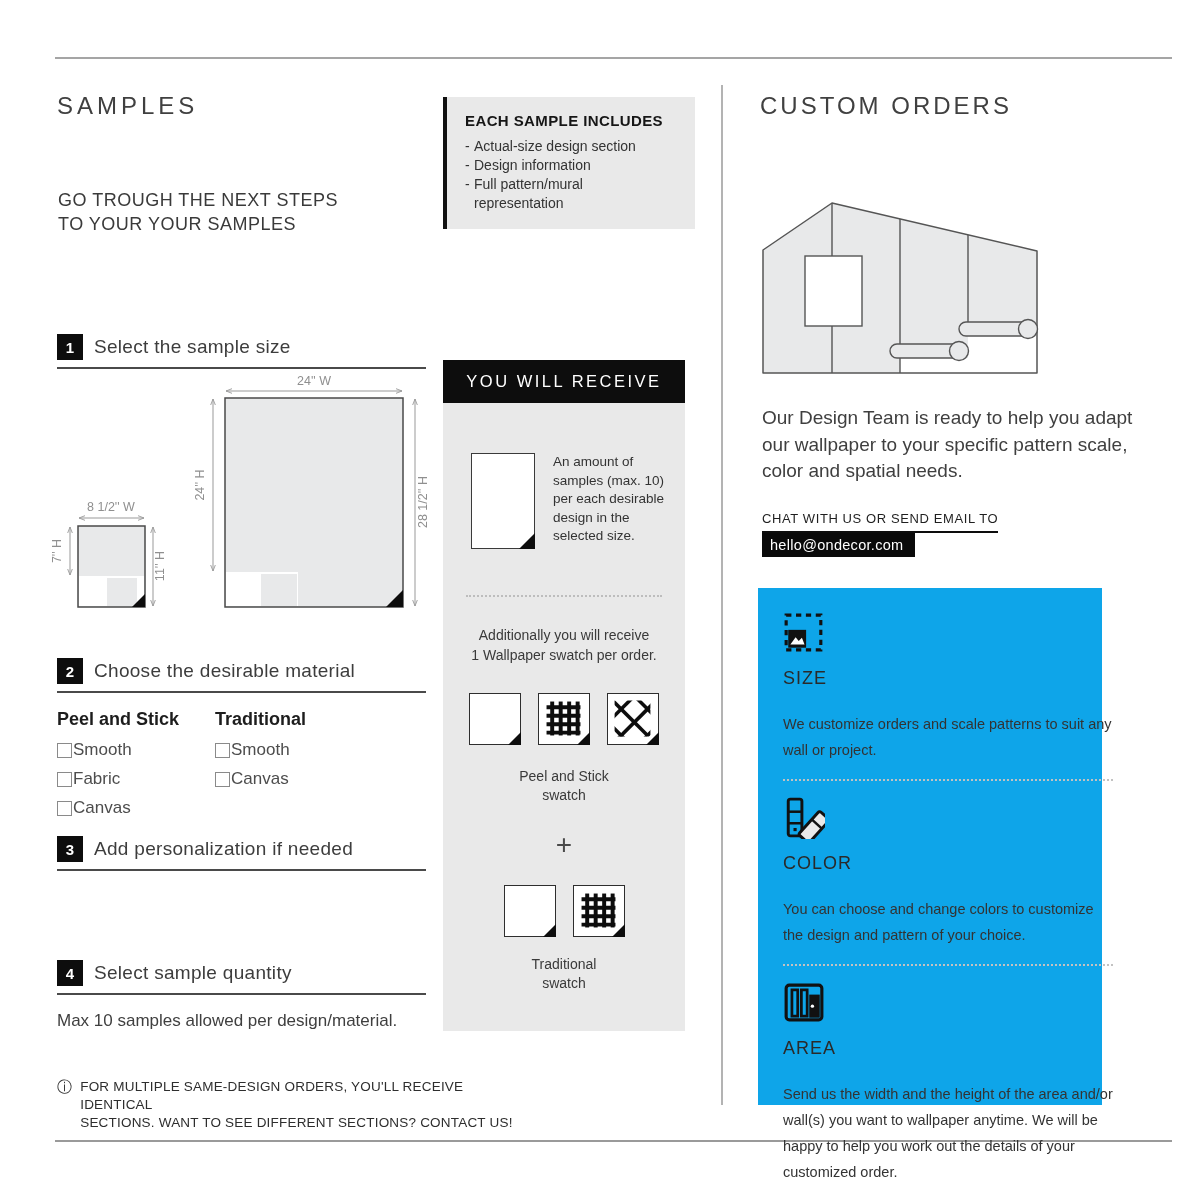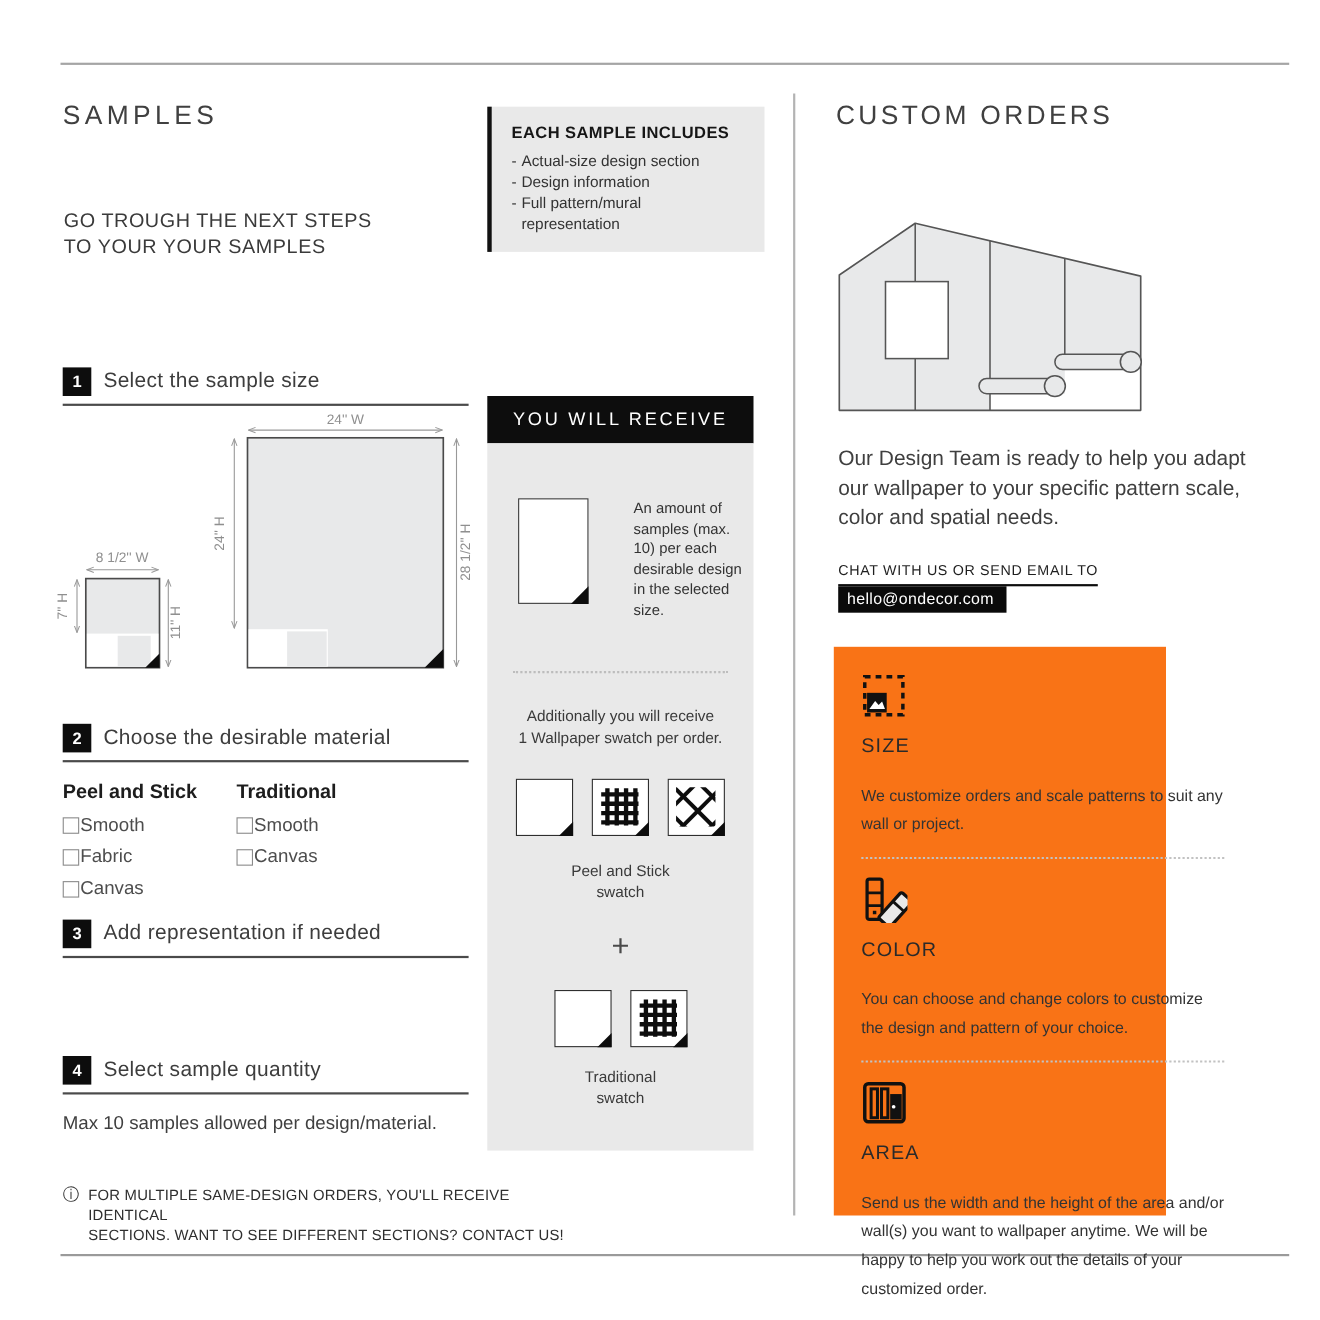--- a/index.html
+++ b/index.html
@@ -37,41 +37,41 @@
             border-left:4px solid #111;padding:15px 10px 16px 18px;box-sizing:border-box;}
   .includes-title{font-size:15px;font-weight:bold;letter-spacing:.4px;color:#161616;margin-bottom:8px;}
   .includes-item{font-size:14px;color:#333;line-height:19px;padding-left:9px;position:relative;}
   .includes-item::before{content:"-";position:absolute;left:0;}
 
   
   .receive{position:absolute;left:443px;top:360px;width:242px;}
   .receive-head{background:#0d0d0d;color:#fff;height:43px;display:flex;align-items:center;justify-content:center;
                 font-size:16.5px;letter-spacing:2.5px;}
   .receive-body{background:#e9e9e9;padding:50px 0 38px 0;}
-  .sample-row{display:flex;align-items:flex-start;padding-left:28px;gap:23px;}
+  .sample-row{display:flex;align-items:flex-start;padding-left:28px;}
   .sample-rect{width:62px;height:94px;background:#fff;border:1px solid #3a3a3a;position:relative;flex:0 0 auto;}
   .fold::after{content:"";position:absolute;right:-1px;bottom:-1px;width:0;height:0;
                border-style:solid;border-width:0 0 16px 16px;border-color:transparent transparent #0d0d0d transparent;}
   .sample-text{font-size:13.5px;color:#333;line-height:18.5px;margin-left:18px;width:122px;}
   .dotline{border-top:2px dotted #bdbdbd;width:196px;margin:46px auto 0 auto;}
   .addl{font-size:14px;color:#3a3a3a;text-align:center;line-height:20px;margin-top:28px;}
   .swatch-row{display:flex;justify-content:center;gap:17px;margin-top:28px;}
   .swatch{width:52px;height:52px;background:#fff;border:1.5px solid #2e2e2e;position:relative;box-sizing:border-box;}
   .swatch.fold::after{border-width:0 0 13px 13px;}
   .swatch-label{font-size:14px;color:#3a3a3a;text-align:center;line-height:19px;margin-top:22px;}
   .plus-sign{font-size:28px;color:#4a4a4a;text-align:center;margin-top:24px;font-weight:300;}
 
   
   .custom-title{position:absolute;left:760px;top:92px;letter-spacing:3px;}
   .intro{position:absolute;left:762px;top:405px;width:372px;font-size:19px;color:#3f3f3f;line-height:26.5px;}
   .chat-label{position:absolute;left:762px;top:511px;font-size:13px;letter-spacing:.6px;color:#1f1f1f;
               border-bottom:2px solid #0d0d0d;padding-bottom:5px;}
   .email-chip{position:absolute;left:762px;top:533px;background:#0a0a0a;color:#fff;font-size:14.5px;
               padding:4px 12px 4px 8px;letter-spacing:.3px;}
-  .features{position:absolute;left:758px;top:588px;width:302px;height:517px;background:#f97316;
+  .features{position:absolute;left:758px;top:588px;width:344px;height:517px;background:#0ea5e9;
             box-sizing:border-box;padding:24px 24px 0 25px;}
   .feat-name{font-size:18px;letter-spacing:1px;color:#2a2a2a;margin-top:14px;}
   .feat-text{font-size:14.5px;color:#333;line-height:26px;margin-top:22px;width:330px;}
   .feat-dot{border-top:2px dotted #c2c2c2;margin:16px 0 16px 0;width:330px;}
 
   svg{display:block;}
   .diagram{position:absolute;left:57px;top:375px;overflow:visible;}
   .house{position:absolute;left:760px;top:197px;}
 </style>
 </head>
@@ -159,21 +159,21 @@
           <span class="chk"></span>
           <span>Canvas</span>
         </div>
       </div>
     </div>
   </div>
 
   <div class="step" style="top:836px;">
     <div class="step-head">
       <div class="step-num">3</div>
-      <div class="step-label">Add representation if needed</div>
+      <div class="step-label">Add personalization if needed</div>
     </div>
   </div>
 
   <div class="step" style="top:960px;">
     <div class="step-head">
       <div class="step-num">4</div>
       <div class="step-label">Select sample quantity</div>
     </div>
     <div class="step-body" style="width:380px;">Max 10 samples allowed per design/material.</div>
   </div>

